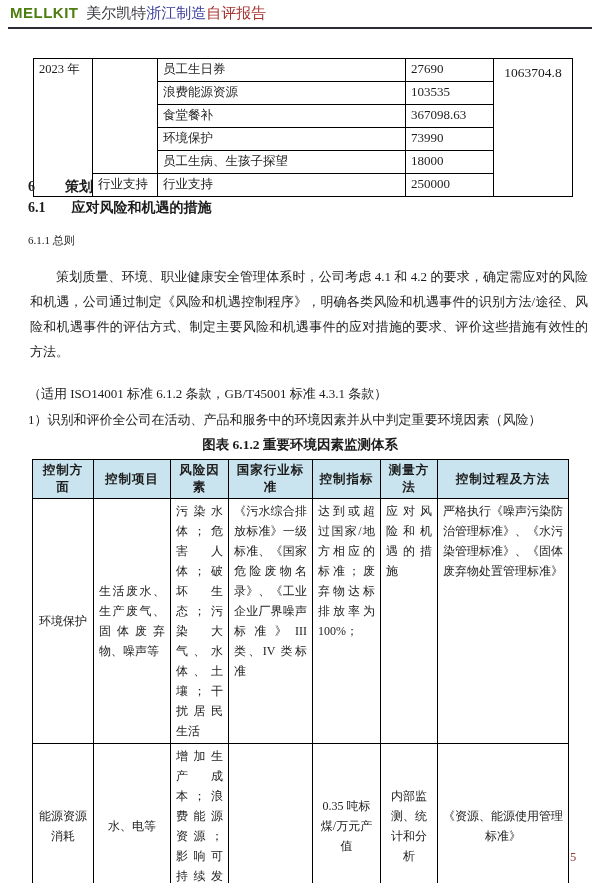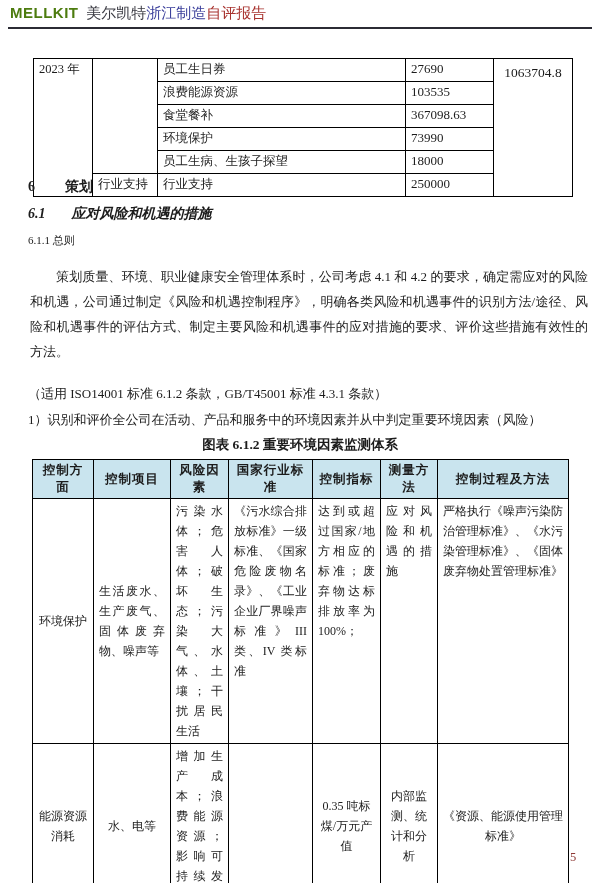--- a/index.html
+++ b/index.html
@@ -17,21 +17,21 @@
   .hdr-rule{position:absolute;top:27px;left:8px;width:584px;height:2px;background:#2b2b34;}
   
   table{border-collapse:collapse;table-layout:fixed;}
   .t1{position:absolute;top:58px;left:33px;width:539px;font-size:12.5px;}
   .t1 td{border:1px solid #000;padding:1px 5px;height:20px;vertical-align:top;line-height:18px;overflow:hidden;}
   .t1 td.num{font-size:13px;}
   .t1 td.total{text-align:center;font-size:13.5px;padding-top:5px;}
   
   .h6,.h61{position:absolute;left:28px;font-size:14px;font-weight:bold;}
   .h6{top:178px;}
-  .h61{top:205px;font-style:italic;}
+  .h61{top:199px;}
   .gap1{display:inline-block;width:30px;}
   .gap2{display:inline-block;width:26px;}
   .h611{position:absolute;left:28px;top:233px;font-size:11px;}
   .para{position:absolute;left:30px;top:251px;width:558px;font-size:13px;line-height:25px;text-indent:2em;text-align:justify;}
   .h612{position:absolute;left:28px;top:357px;font-size:13.5px;font-weight:bold;}
   .appl{position:absolute;left:28px;top:385px;font-size:13px;}
   .item1{position:absolute;left:28px;top:411px;font-size:13px;}
   .t2title{position:absolute;left:32px;top:436px;width:536px;text-align:center;font-size:13.5px;font-weight:bold;}
   
   .t2{position:absolute;top:459px;left:32px;width:536px;font-size:12px;}

